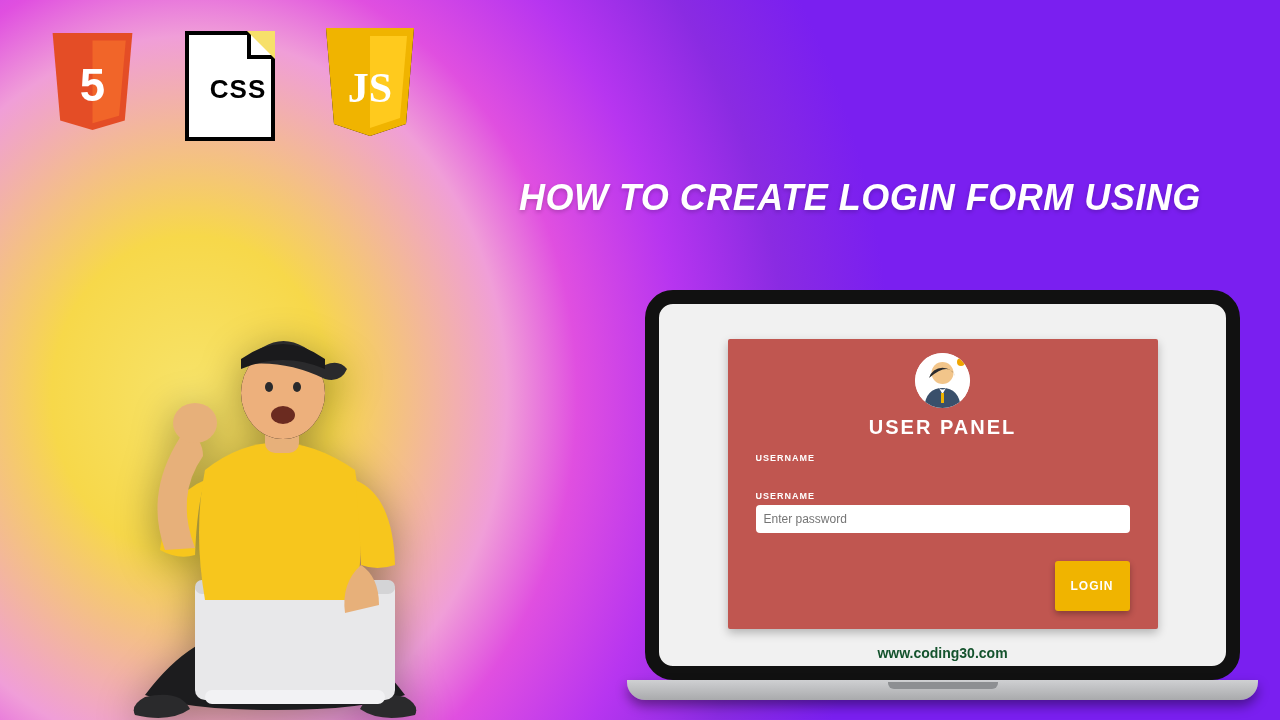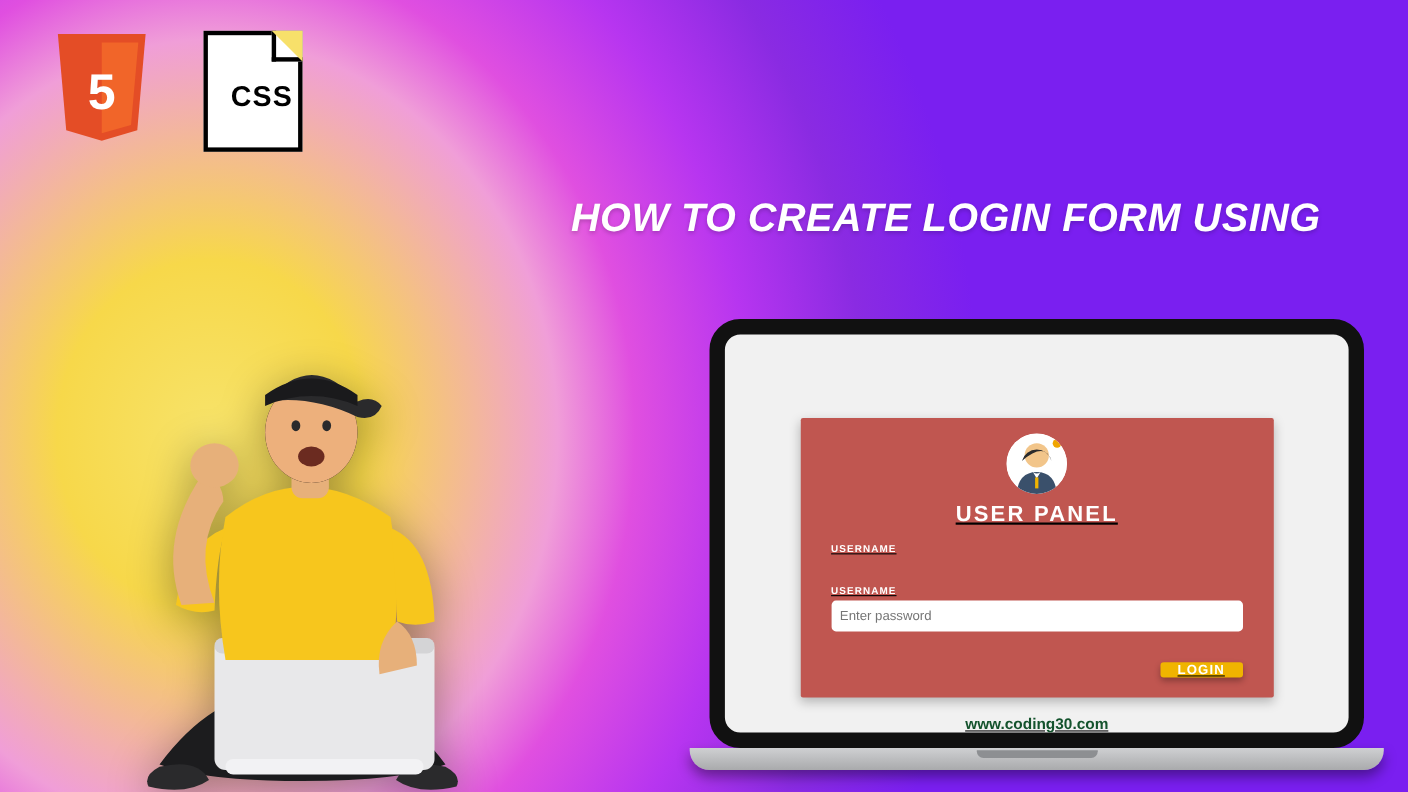--- a/index.html
+++ b/index.html
@@ -35,52 +35,59 @@
 
   
   .heading{position:absolute;top:175px;left:519px;color:#fff;font-weight:900;font-size:36px;line-height:1.25;letter-spacing:0.5px;font-style:italic;font-family:"Arial Black",Arial,sans-serif;text-shadow:0 2px 4px rgba(0,0,0,0.2);max-width:740px;}
   .heading span{display:block;}
 
   
   .person{position:absolute;left:55px;bottom:0;width:440px;height:455px;filter:drop-shadow(0 8px 20px rgba(0,0,0,.35));}
 
   
   .laptop{position:absolute;right:40px;bottom:20px;width:595px;}
-  .screen{border:14px solid #111;border-radius:28px;background:#f1f1f1;height:390px;display:flex;flex-direction:column;align-items:center;justify-content:flex-end;padding-top:30px;position:relative;text-decoration:underline;}
+  .screen{border:14px solid #111;border-radius:28px;background:#f1f1f1;height:390px;display:flex;flex-direction:column;align-items:center;justify-content:center;padding-top:30px;position:relative;}
   .base{height:20px;background:linear-gradient(#cfd0d2,#a9aaac);border-radius:0 0 18px 18px;margin:0 -18px;box-shadow:0 6px 12px rgba(0,0,0,.4);position:relative;}
   .base::before{content:"";position:absolute;left:50%;top:2px;transform:translateX(-50%);width:110px;height:7px;background:#8d8f92;border-radius:0 0 6px 6px;}
 
   .panel{width:430px;background:#c05650;border-radius:2px;padding:20px 28px 18px;color:#fff;display:flex;flex-direction:column;align-items:center;box-shadow:0 4px 10px rgba(0,0,0,.25);}
   .panel .avatar{width:55px;height:55px;border-radius:50%;background:#fff;position:relative;overflow:hidden;margin-top:-6px;}
   .panel .avatar::after{content:"";position:absolute;right:-6px;top:-6px;width:12px;height:12px;background:#f0a500;border-radius:50%;}
   .panel h3{font:600 20px Arial;letter-spacing:2px;margin:8px 0 14px;}
   .field{width:100%;margin-bottom:24px;}
   .field label{font:700 9px Arial;letter-spacing:1px;display:block;margin-bottom:4px;}
   .field input{width:100%;height:28px;border:none;border-radius:4px;padding:0 8px;font-size:12px;color:#555;}
-  .panel .loginbtn{align-self:flex-end;background:#f0b400;color:#fff;border:none;padding:0 16px;font:700 12px Arial;letter-spacing:1px;border-radius:3px;box-shadow:0 3px 6px rgba(0,0,0,.3);cursor:pointer;margin-top:4px;}
+  .panel .loginbtn{align-self:flex-end;background:#f0b400;color:#fff;border:none;padding:18px 16px;font:700 12px Arial;letter-spacing:1px;border-radius:3px;box-shadow:0 3px 6px rgba(0,0,0,.3);cursor:pointer;margin-top:4px;}
   .site{margin-top:16px;font:700 14px Arial;color:#14532d;}
 
   
   .avatar svg{width:100%;height:100%;}
 </style>
 </head>
 <body>
 
 <div class="badges">
   <div class="badge html5">
     <svg viewBox="0 0 100 112">
       <polygon class="shield-outer" points="8,0 92,0 84,92 50,102 16,92"></polygon>
       <polygon class="shield-inner" points="50,8 85,8 78,87 50,95"></polygon>
       <text x="50" y="72" class="shield-num">5</text>
     </svg>
   </div>
   <div class="badge cssfile">
     <span class="csslabel">CSS</span>
     <span class="fold"></span>
     <span class="fold2"></span>
+  </div>
+  <div class="badge jsbadge">
+    <svg viewBox="0 0 100 115">
+      <polygon points="6,0 94,0 86,96 50,108 14,96" fill="#f0b400"></polygon>
+      <polygon points="50,8 87,8 80,90 50,100" fill="#ffca1d"></polygon>
+      <text x="50" y="74" text-anchor="middle" font-family="Arial Black" font-size="42" font-weight="900" fill="#fff">JS</text>
+    </svg>
   </div>
 </div>
 
 <div class="heading">
   <span>HOW TO CREATE LOGIN FORM USING</span>
 </div>
 
 <svg class="person" viewBox="0 0 440 455">
 
   <path d="M90 430 q60 -80 130 -60 q70 -20 130 60 q-40 15 -130 15 q-90 0 -130 -15 Z" fill="#1c1c1e"></path>

